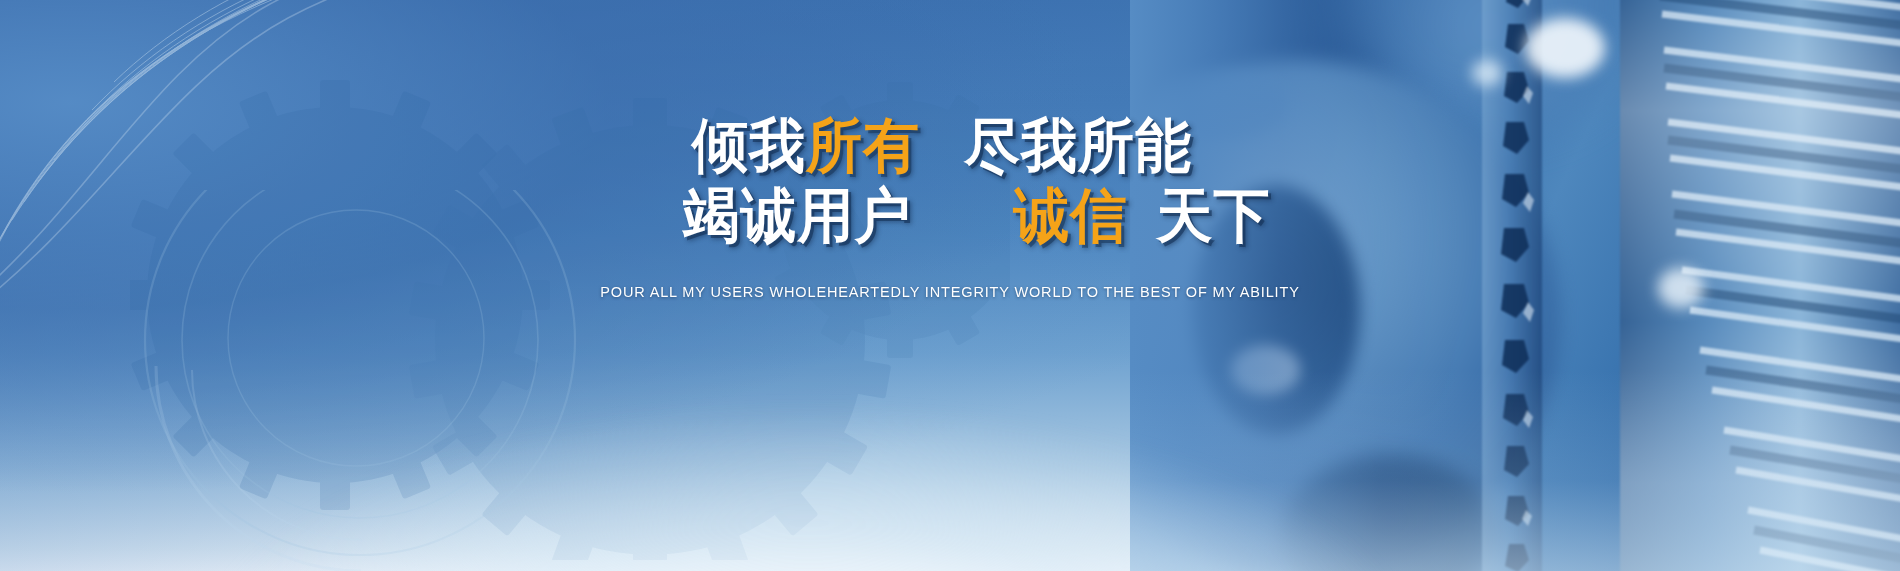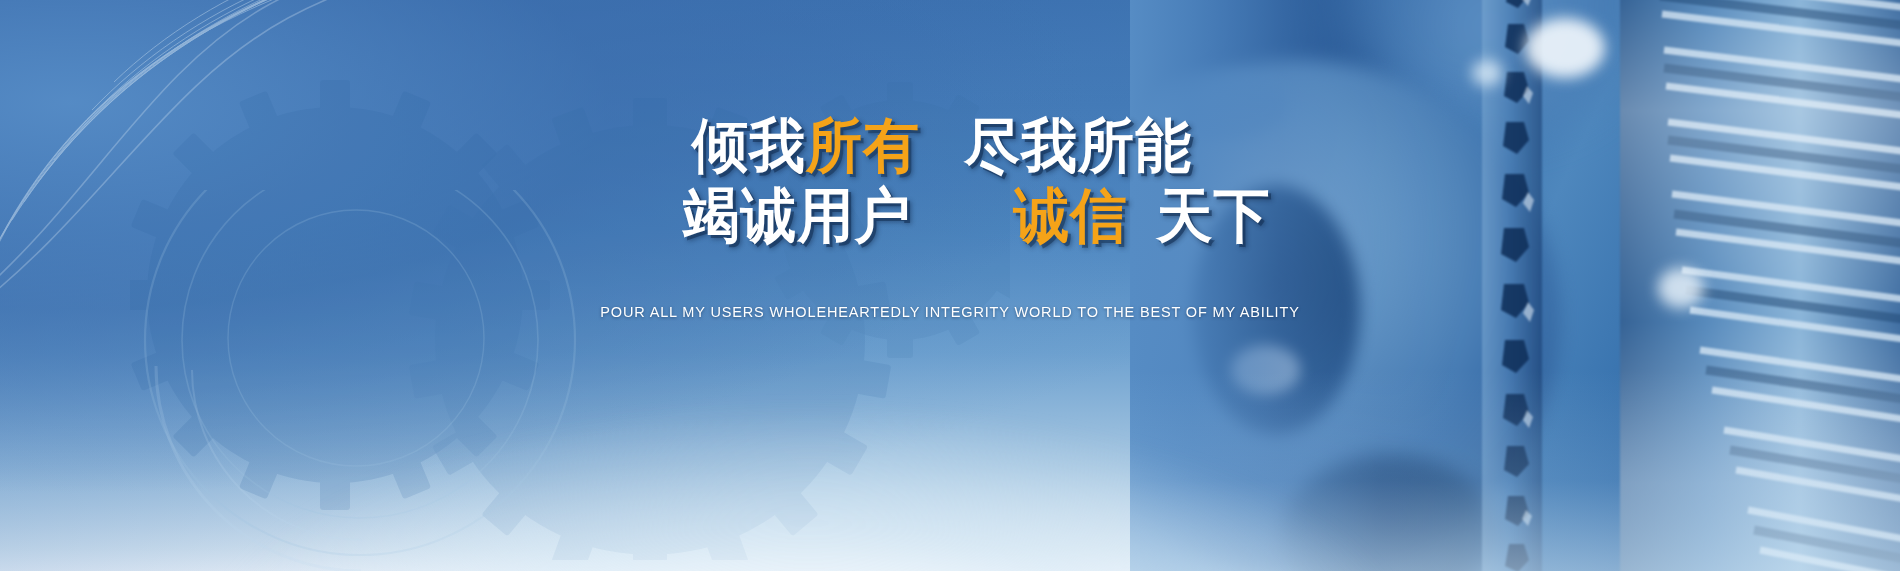--- a/index.html
+++ b/index.html
@@ -150,21 +150,21 @@
   }
   .seg.amber{
     color:#f5a318;
     text-shadow:
       3px 3px 0 rgba(24,52,88,.55),
       4px 4px 5px rgba(10,32,62,.45);
   }
   .gap-lg{display:inline-block;width:44px;}
 
   .subtitle{
-    margin-top:60px;
+    margin-top:40px;
     color:#ffffff;
     font-size:14.5px;
     letter-spacing:.85px;
     font-weight:400;
     text-shadow:0 1px 3px rgba(14,40,74,.55);
     white-space:nowrap;
   }
 </style>
 </head>
 <body>

